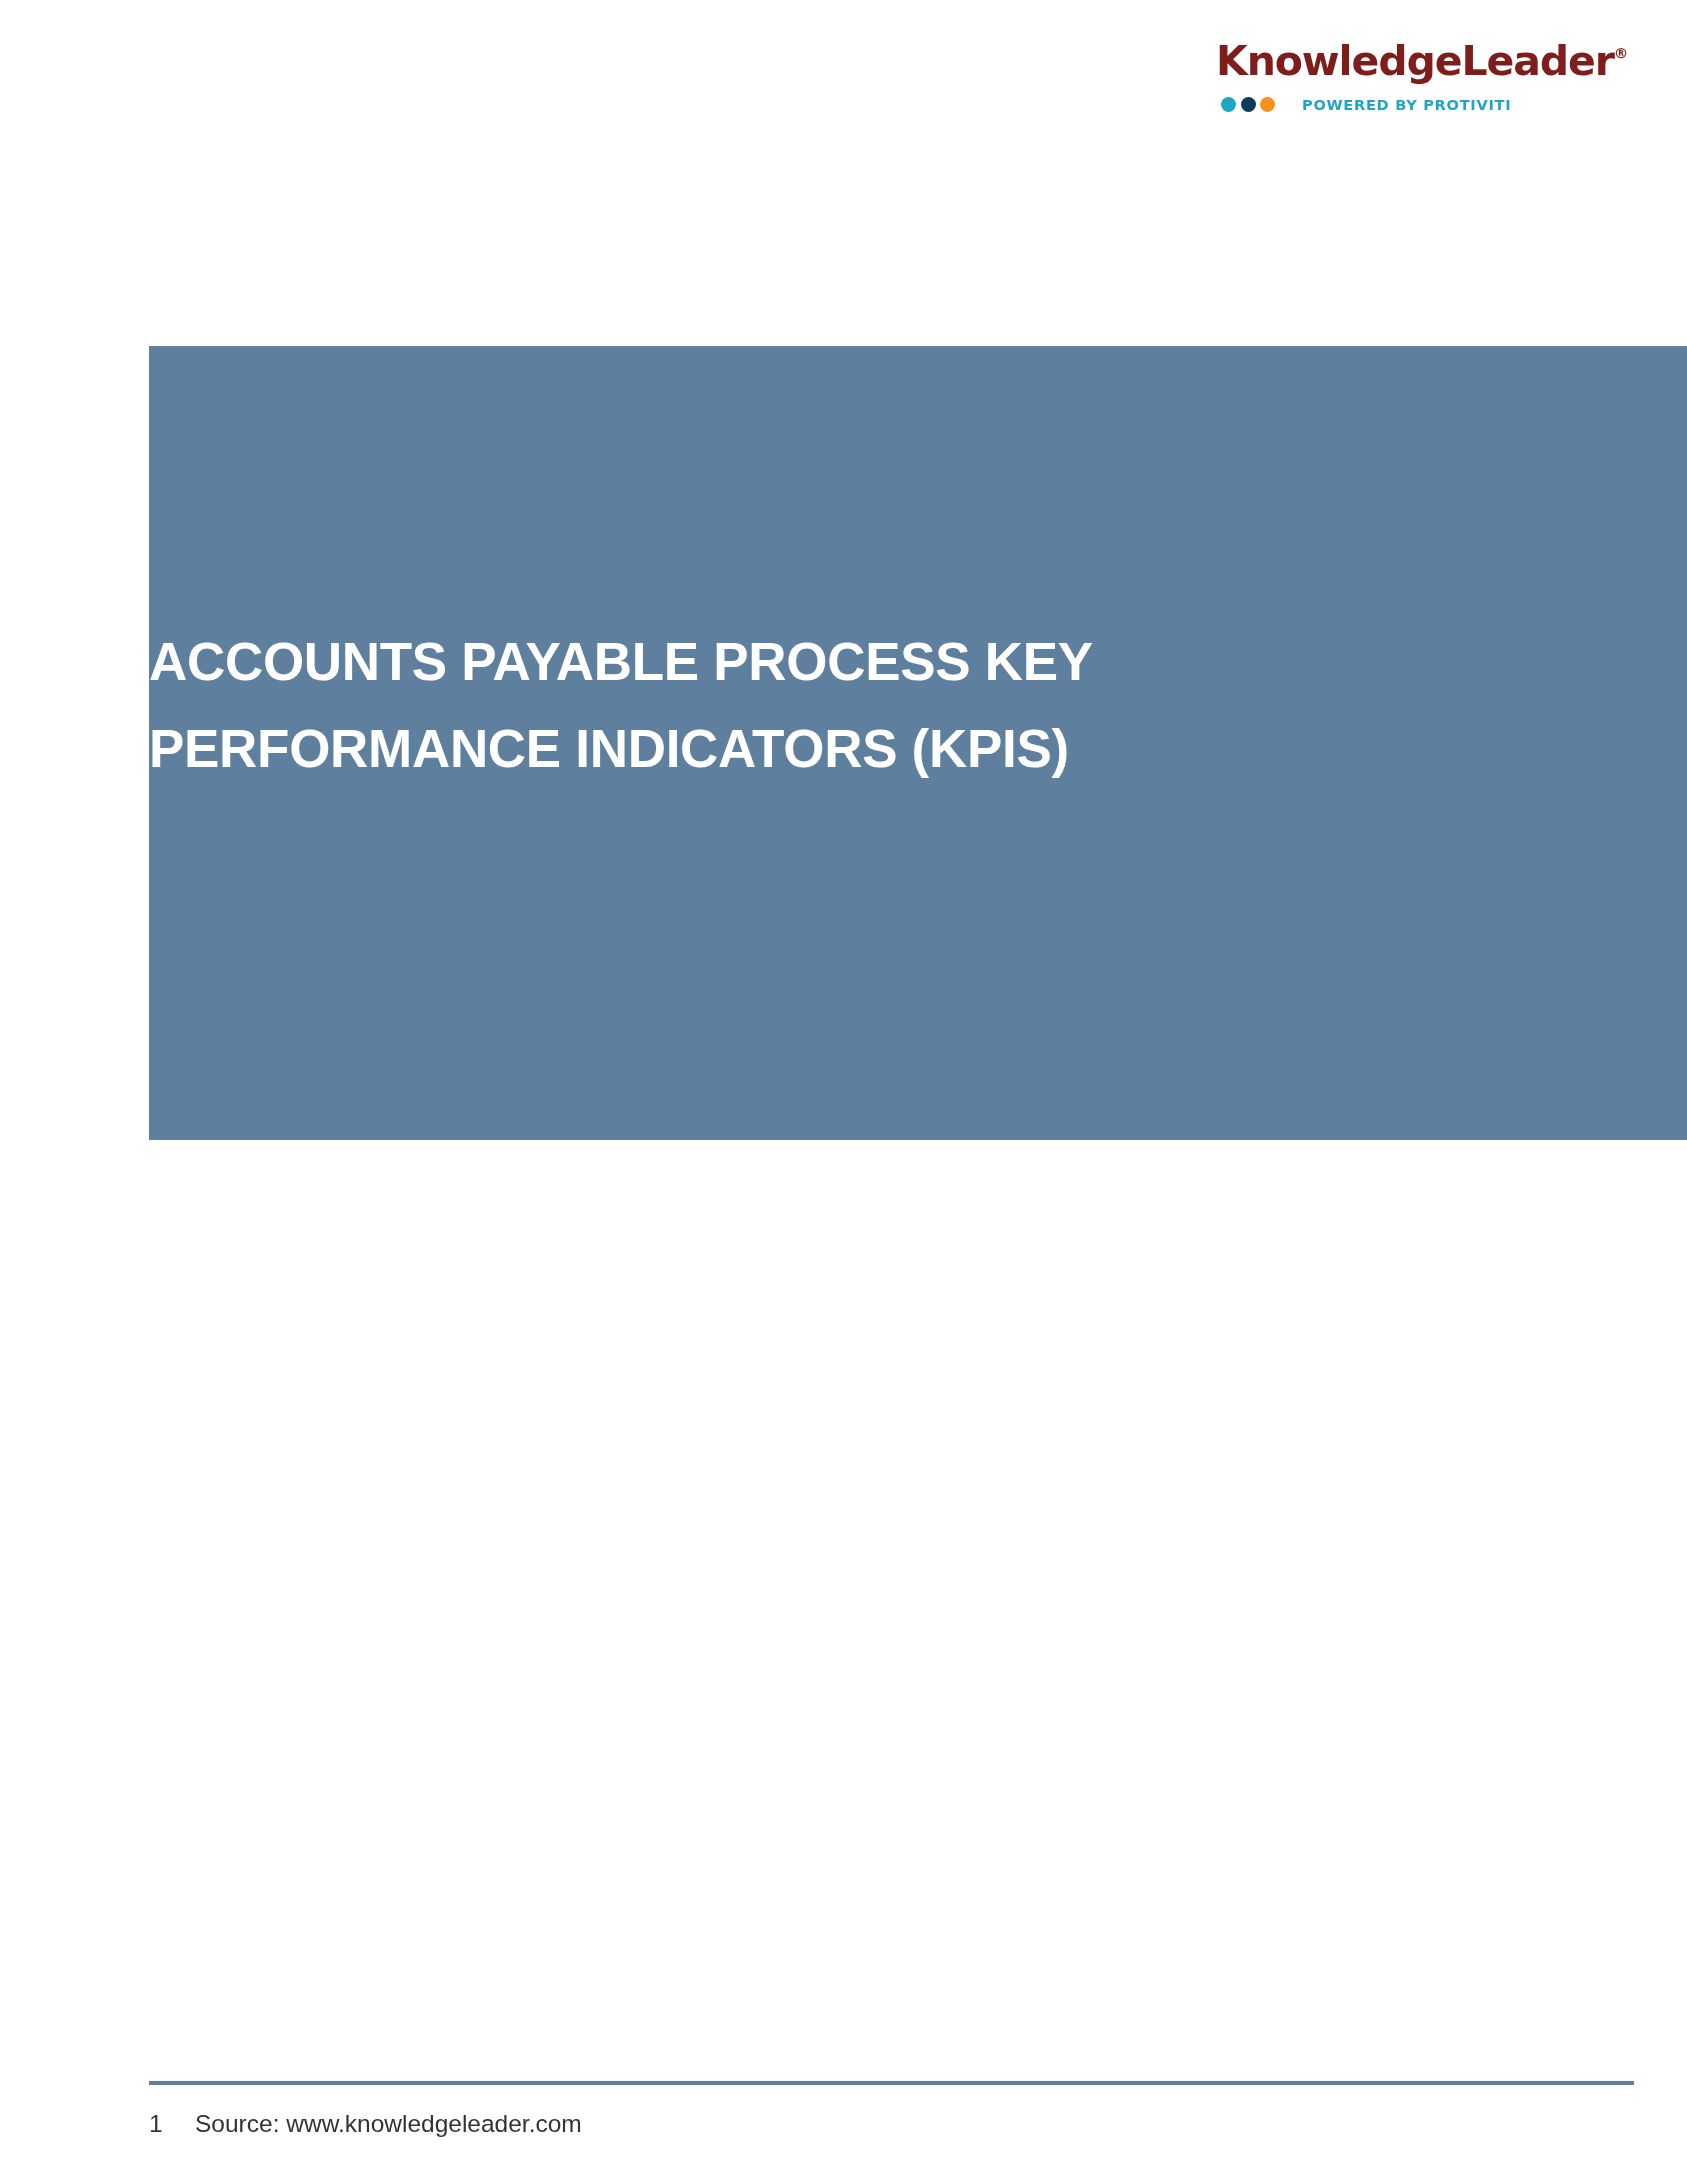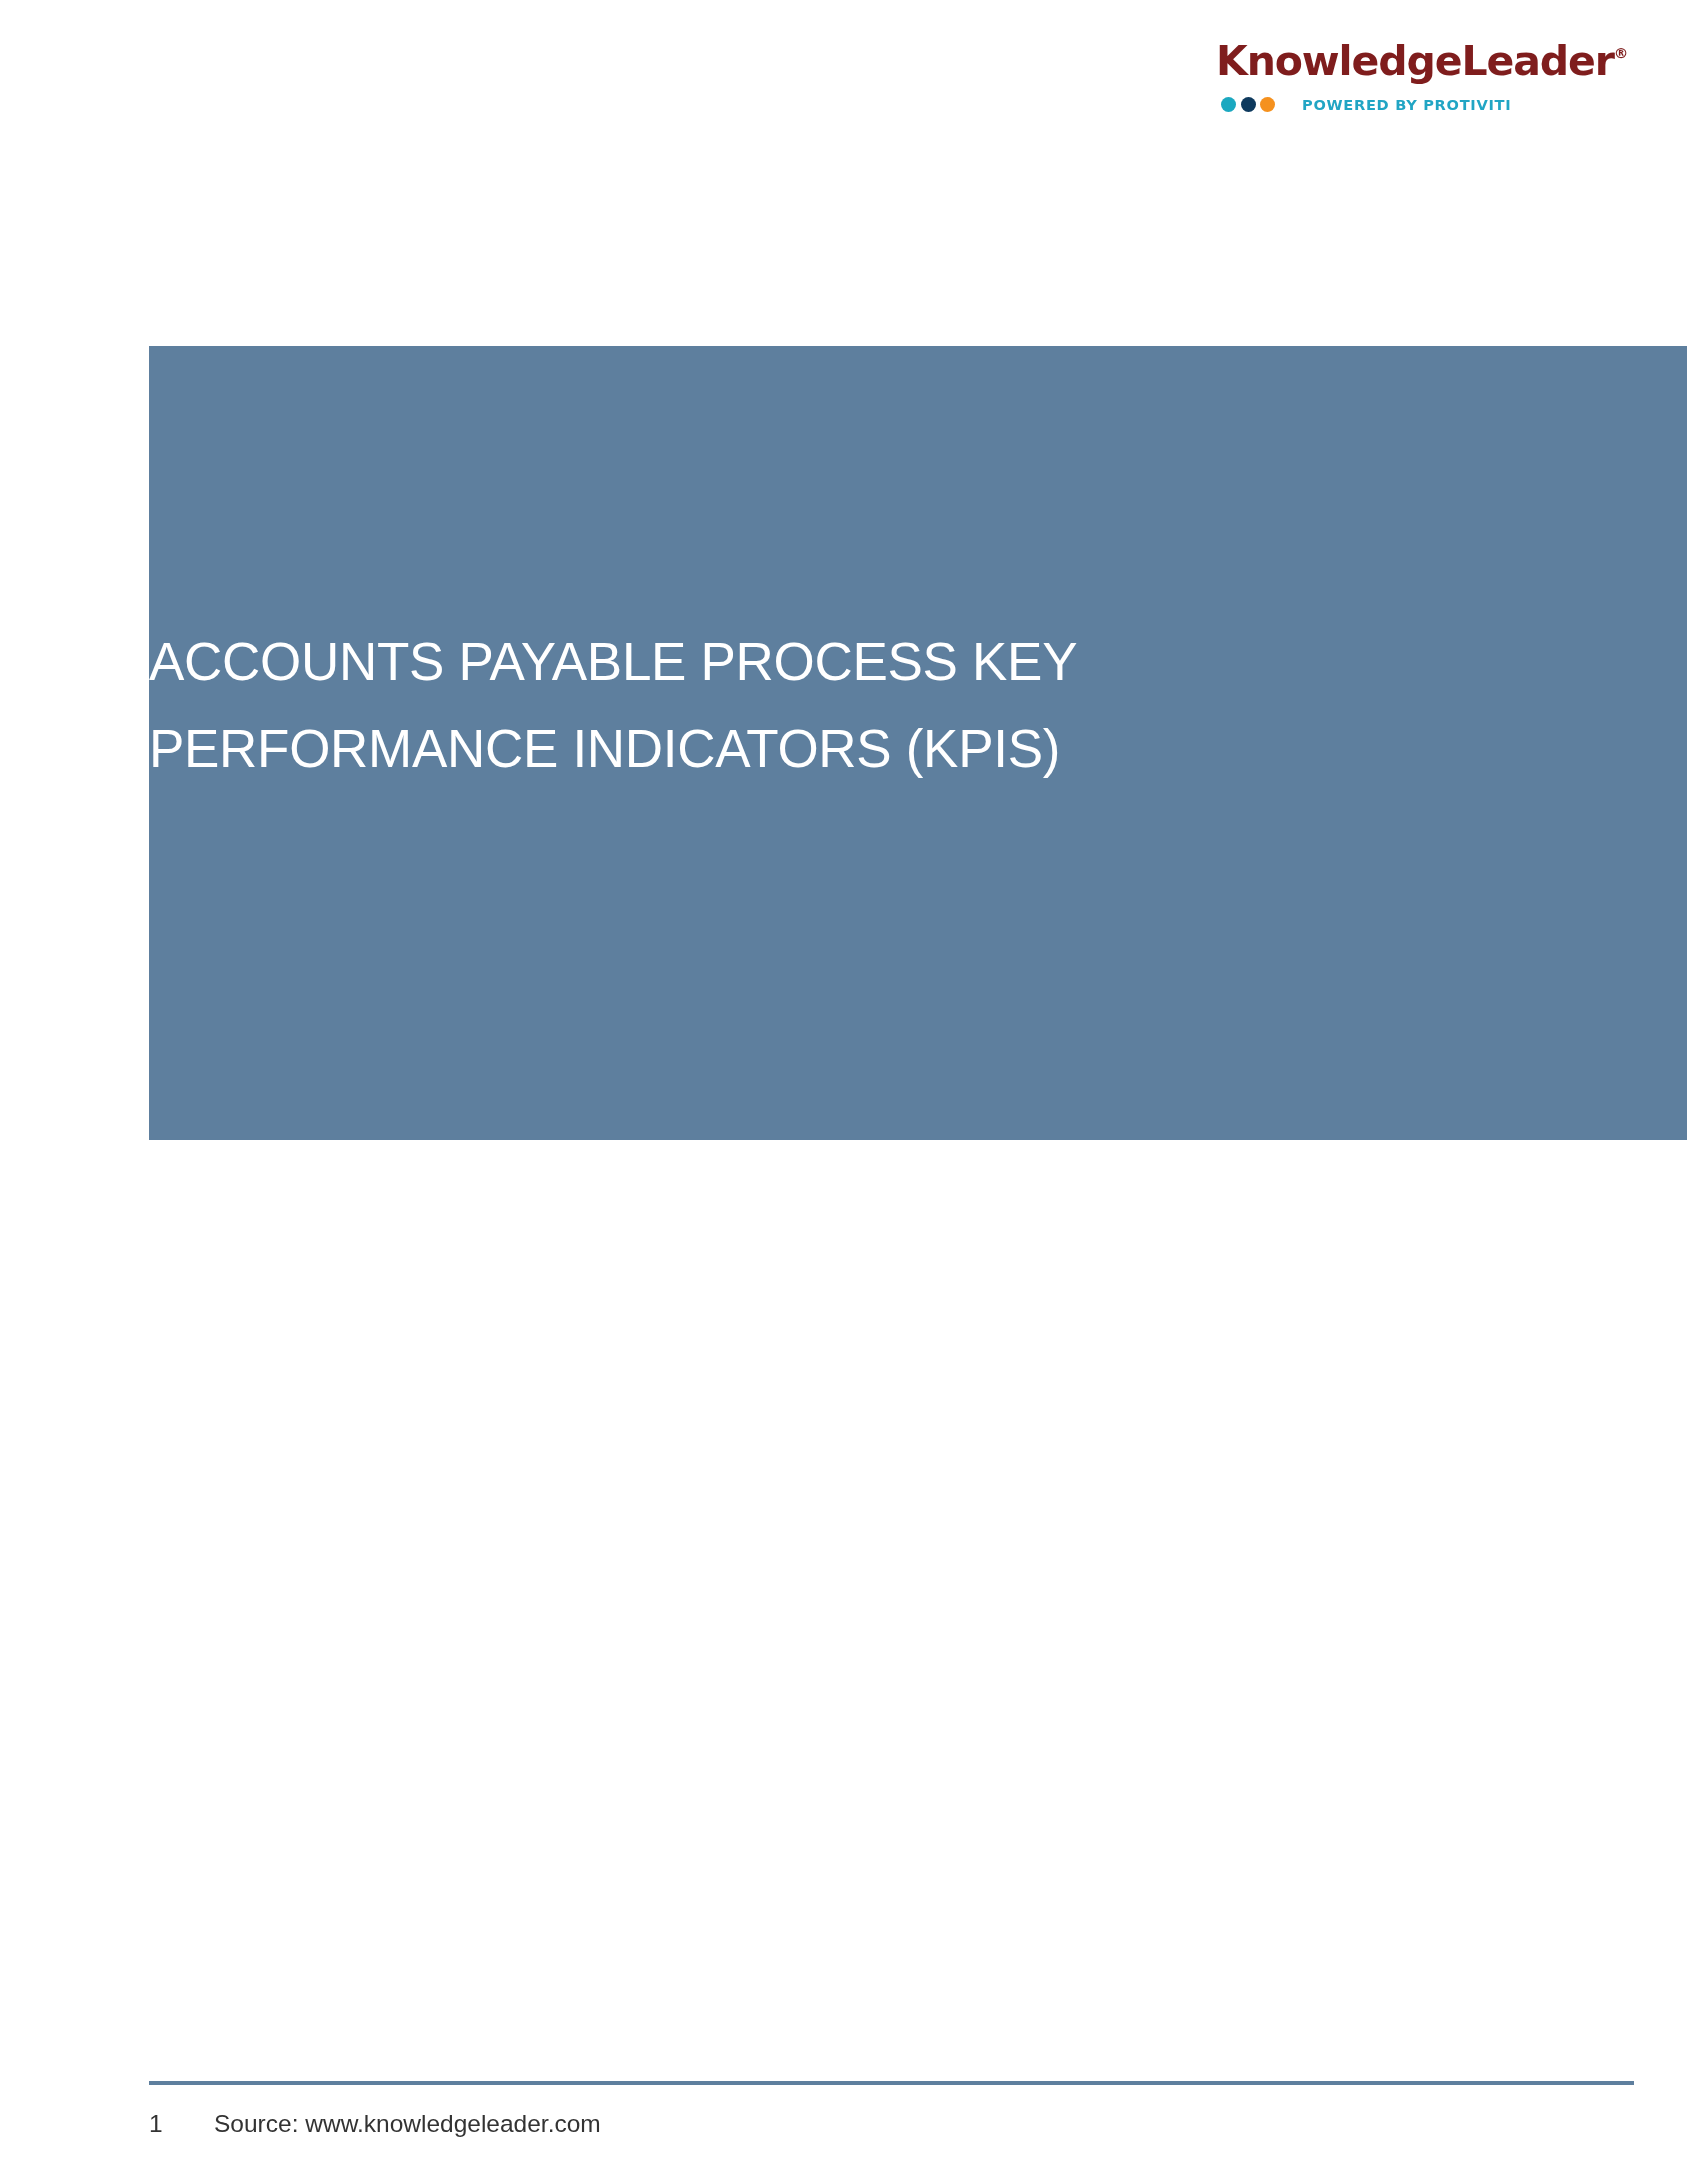--- a/index.html
+++ b/index.html
@@ -85,21 +85,21 @@
     height: 794px;
     background: #5E7F9E;
   }
   .banner-title {
     position: absolute;
     left: 149px;
     top: 582px;
     width: 1231px;
     color: #FFFFFF;
     font-family: "Liberation Sans", sans-serif;
-    font-weight: 400;
+    font-weight: 700;
     font-size: 53px;
     line-height: 87px;
     letter-spacing: -0.3px;
     text-transform: uppercase;
     white-space: pre-line;
   }
 
   
   .body-area {
     position: absolute;
@@ -129,21 +129,20 @@
     font-size: 24.5px;
     color: #333333;
     line-height: 1;
   }
   .footer-page-number {
     width: 46px;
     flex: 0 0 46px;
   }
   .footer-source {
     white-space: nowrap;
-    margin-left: 19px;
   }
 </style>
 </head>
 <body>
 
 <div class="page">
 
   <div class="logo-block">
     <span class="logo-wordmark"><span>KnowledgeLeader</span><span class="reg">®</span></span>
 

